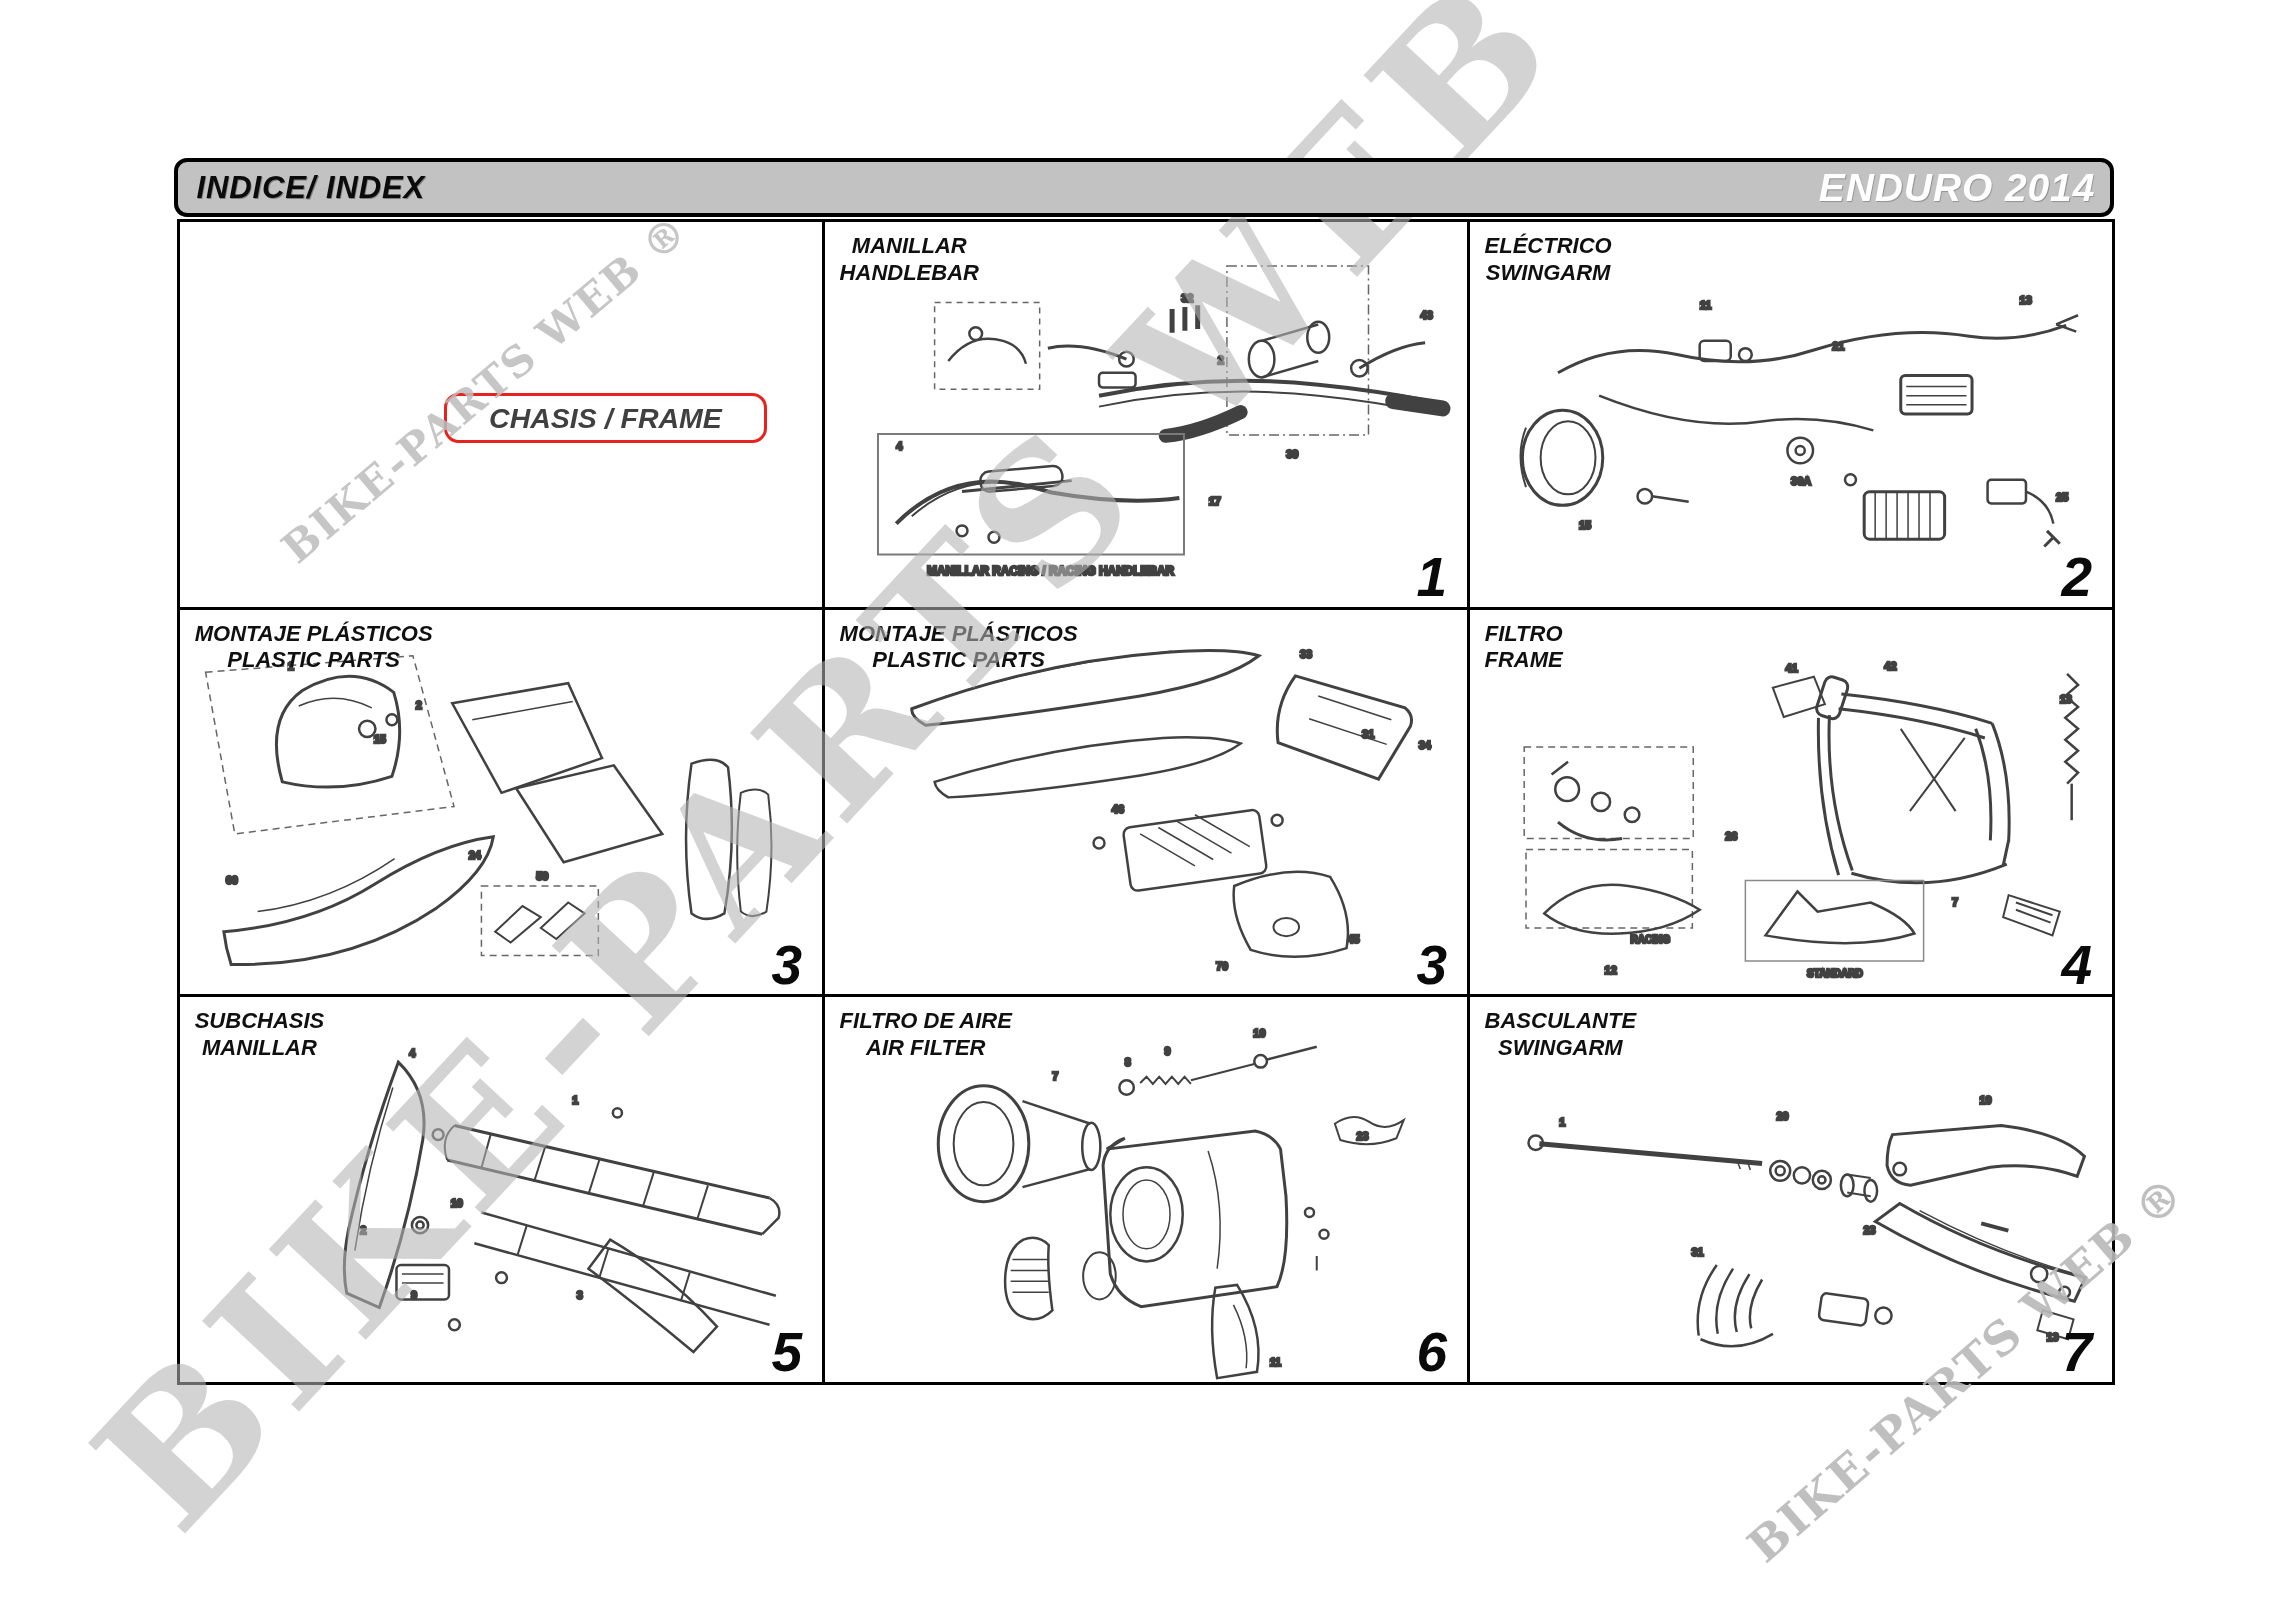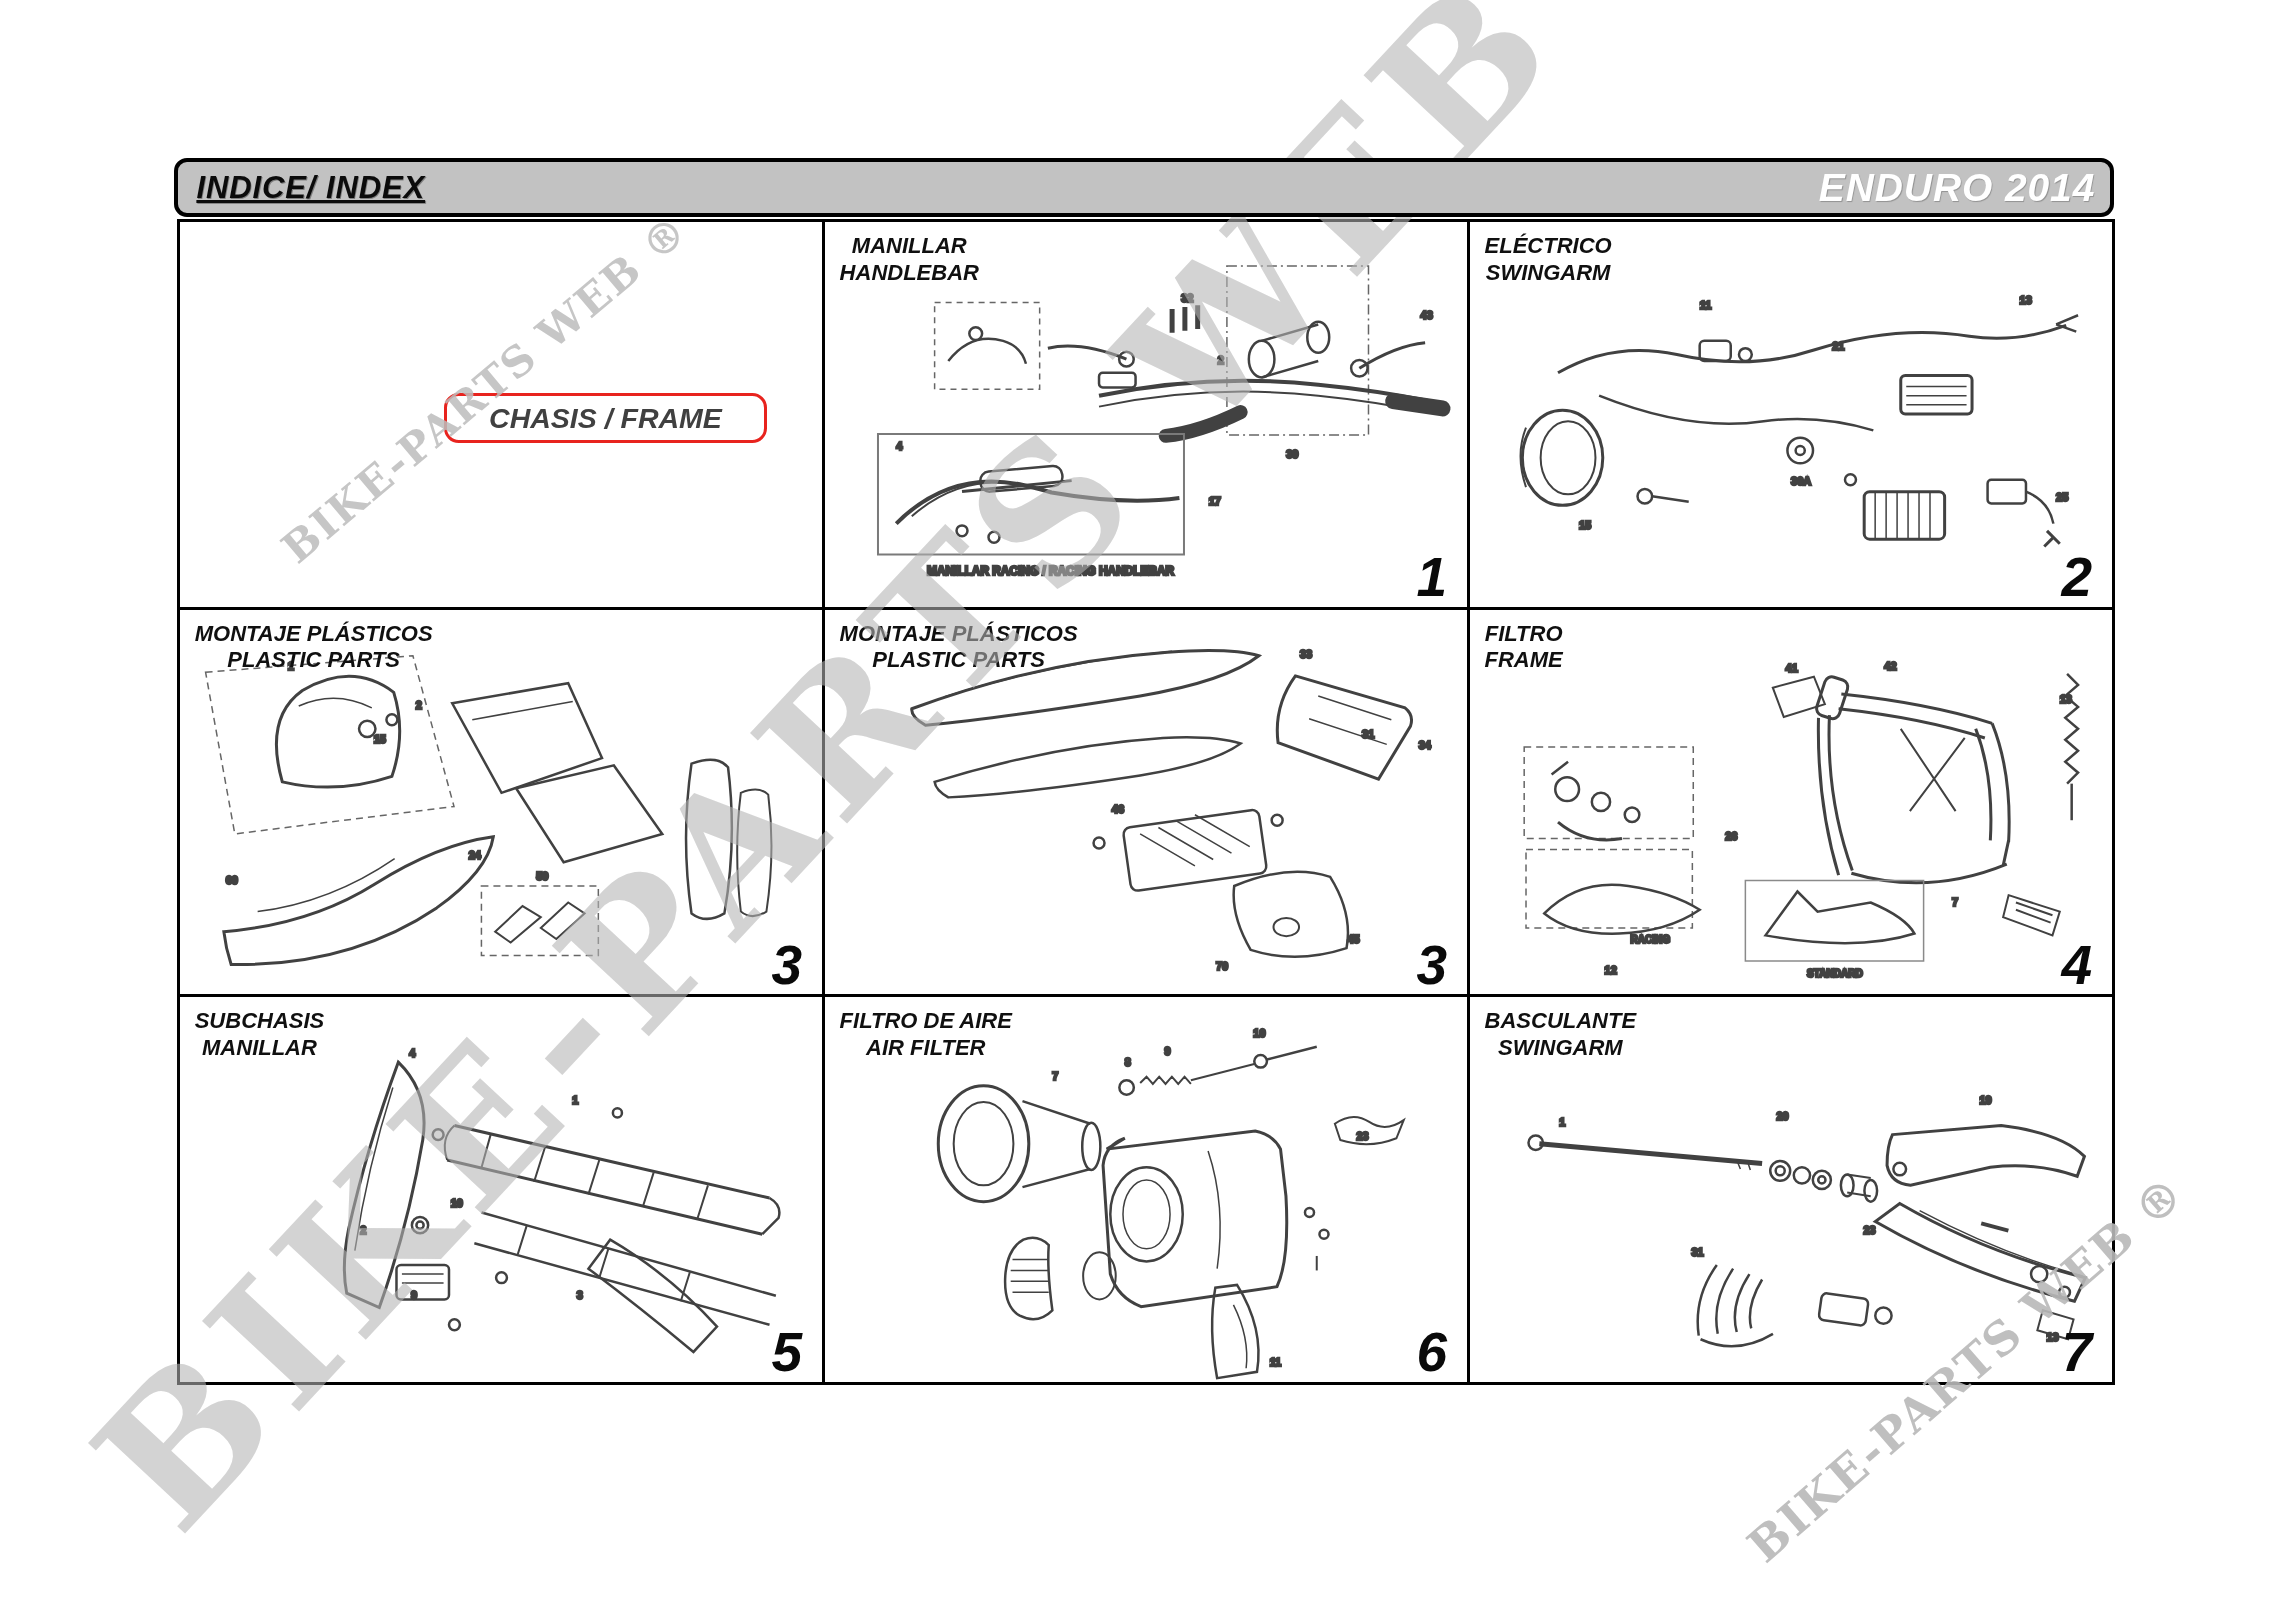--- a/index.html
+++ b/index.html
@@ -5,21 +5,21 @@
   html,body{margin:0;padding:0;background:#fff;}
   .page{position:relative;width:2296px;height:1622px;background:#fff;overflow:hidden;
         font-family:"Liberation Sans",sans-serif;}
 
   
   .header{position:absolute;left:174px;top:158px;width:1940px;height:59px;
           background:#c2c2c2;border:4.6px solid #000;border-radius:13px;box-sizing:border-box;
           display:flex;align-items:center;justify-content:space-between;
           padding:0 14.7px 0 18.4px;z-index:6;}
   .header-title{font:italic 800 31px/1 "Liberation Sans",sans-serif;color:#0b0b0b;
-          letter-spacing:0.9px;text-shadow:0.9px 0.9px 0 rgba(0,0,0,.35);text-decoration:underline;}
+          letter-spacing:0.9px;text-shadow:0.9px 0.9px 0 rgba(0,0,0,.35);}
   .header-model{font:italic 800 39px/1 "Liberation Sans",sans-serif;color:#fff;
           letter-spacing:0.9px;text-shadow:0.9px 0.9px 0.9px rgba(0,0,0,.25);text-align:center;}
 
   
   .grid{position:absolute;left:177px;top:219px;width:1938px;height:1166px;
         box-sizing:border-box;border:3.7px solid #000;background:#000;
         display:grid;grid-template-columns:repeat(3,1fr);grid-template-rows:repeat(3,1fr);
         gap:2.8px;z-index:1;}
   .cell{position:relative;background:#fff;overflow:hidden;}
   .cell-title{position:absolute;top:11px;left:14.7px;z-index:5;

